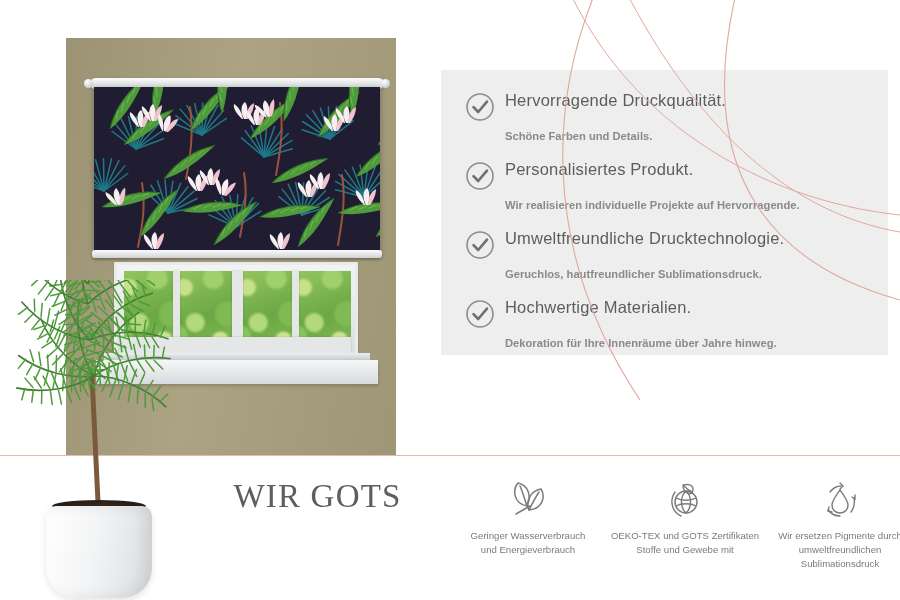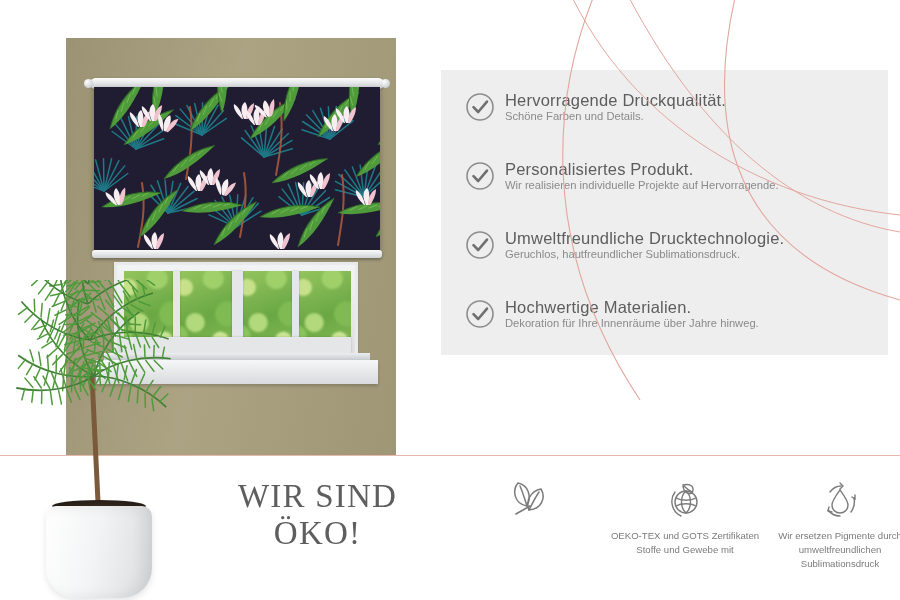--- a/index.html
+++ b/index.html
@@ -79,21 +79,21 @@
   
   .panel{position:absolute;left:441px;top:70px;width:447px;height:285px;
       background:#eeeeef;z-index:5;}
   .feature{position:absolute;display:flex;align-items:flex-start;gap:10px;}
   .f1{left:24px;top:20px;} .f2{left:24px;top:89px;}
   .f3{left:24px;top:158px;} .f4{left:24px;top:227px;}
   .check{flex:0 0 auto;width:30px;height:30px;margin-top:2px;}
   .ftext{padding-top:1px;}
   .ftitle{font-size:16.5px;color:#5d5d5d;letter-spacing:.2px;line-height:1.15;
       font-weight:400;white-space:nowrap;}
-  .fsub{font-size:11.2px;color:#8a8a8a;margin-top:0;line-height:1.2;white-space:nowrap;}
+  .fsub{font-size:11.2px;color:#8a8a8a;margin-top:20px;line-height:1.2;white-space:nowrap;font-weight:bold;}
 
   
   .eco-head{position:absolute;left:210px;top:478px;width:215px;
       text-align:center;z-index:7;
       font-family:"Liberation Serif",serif;color:#5e5e5e;
       font-size:33px;line-height:1.12;letter-spacing:1.2px;}
   .eco-item{position:absolute;width:170px;text-align:center;z-index:7;}
   .e1{left:443px;top:474px;} .e2{left:600px;top:474px;} .e3{left:755px;top:474px;}
   .eco-ico{height:52px;display:flex;align-items:center;justify-content:center;}
   .eco-cap{font-size:9.6px;color:#7b7b7b;line-height:1.45;margin-top:3px;}
@@ -342,35 +342,38 @@
       </svg>
       <div class="ftext">
         <div class="ftitle">Umweltfreundliche Drucktechnologie.</div>
         <div class="fsub">Geruchlos, hautfreundlicher Sublimationsdruck.</div>
       </div>
     </div>
 
   </div>
 
   <div class="eco-head">
-    <div>WIR SIND</div>
-    <div>ÖKO!</div>
+    <div>WIR GOTS</div>
   </div>
 
   <div class="eco-item e1">
     <div class="eco-ico">
       <svg width="48" height="48" viewBox="0 0 48 48">
         <g fill="none" stroke="#7b7b7b" stroke-width="1.5" stroke-linecap="round">
           <path d="M23 30 C 10 28, 8 14, 14 7 C 24 9, 28 20, 23 30 Z"></path>
           <path d="M16 10 C 19 17, 21 24, 23 30"></path>
           <path d="M25 34 C 38 33, 42 21, 37 13 C 27 15, 21 25, 25 34 Z"></path>
           <path d="M35 16 C 31 22, 28 28, 25 34"></path>
           <path d="M12 38 C 17 35, 21 33, 26 30"></path>
         </g>
       </svg>
+    </div>
+    <div class="eco-cap">
+      <div>Geringer Wasserverbrauch</div>
+      <div>und Energieverbrauch</div>
     </div>
   </div>
 
   <div class="eco-item e2">
     <div class="eco-ico">
       <svg width="48" height="48" viewBox="0 0 48 48">
         <g fill="none" stroke="#7b7b7b" stroke-width="1.4" stroke-linecap="round">
           <circle cx="25" cy="26" r="11"></circle>
           <path d="M25 15 C 19 20, 19 32, 25 37"></path>
           <path d="M25 15 C 31 20, 31 32, 25 37"></path>

